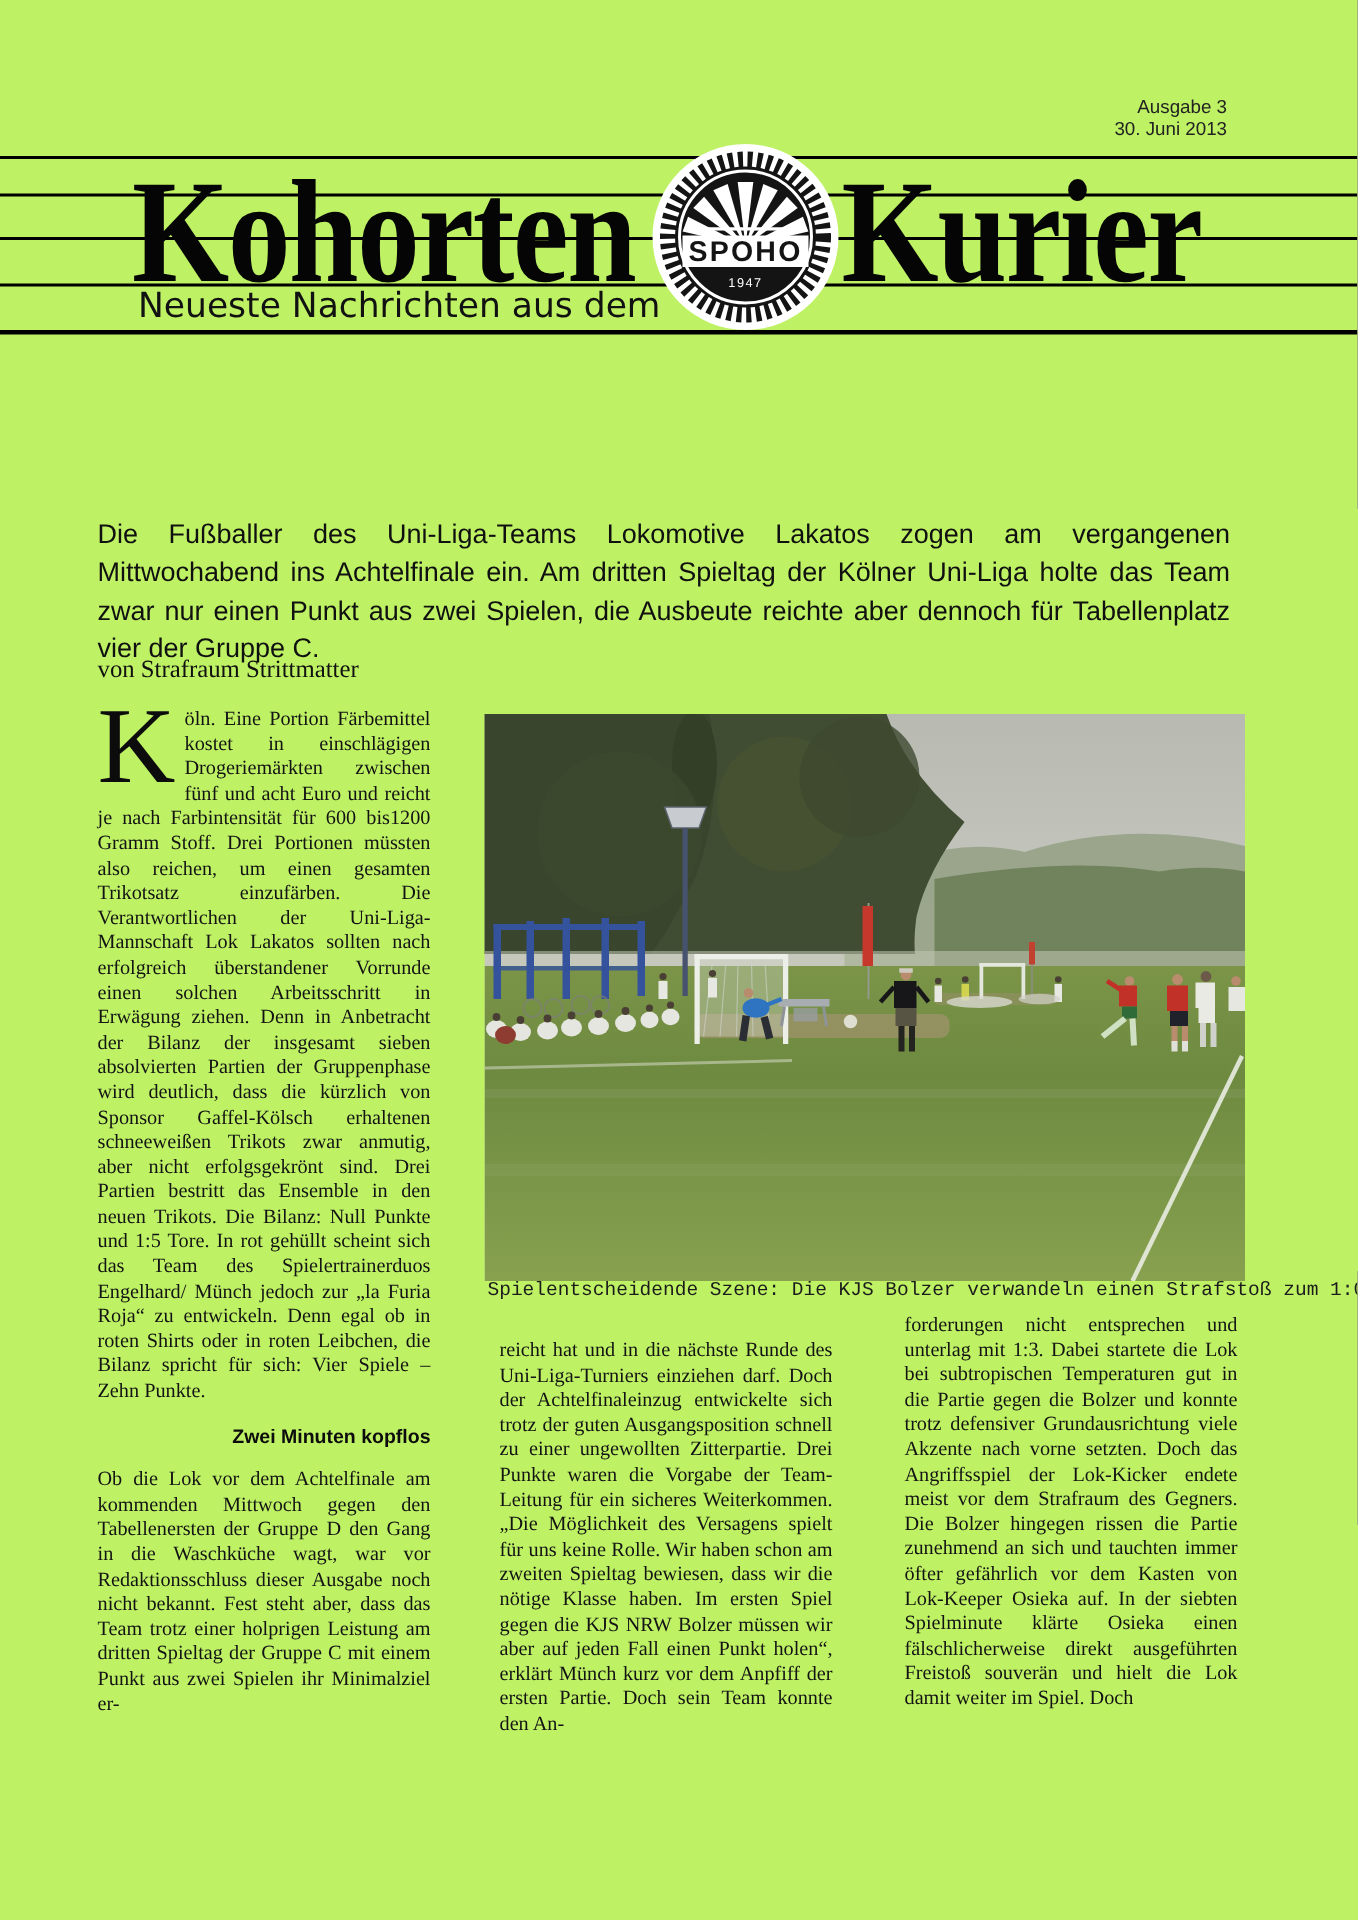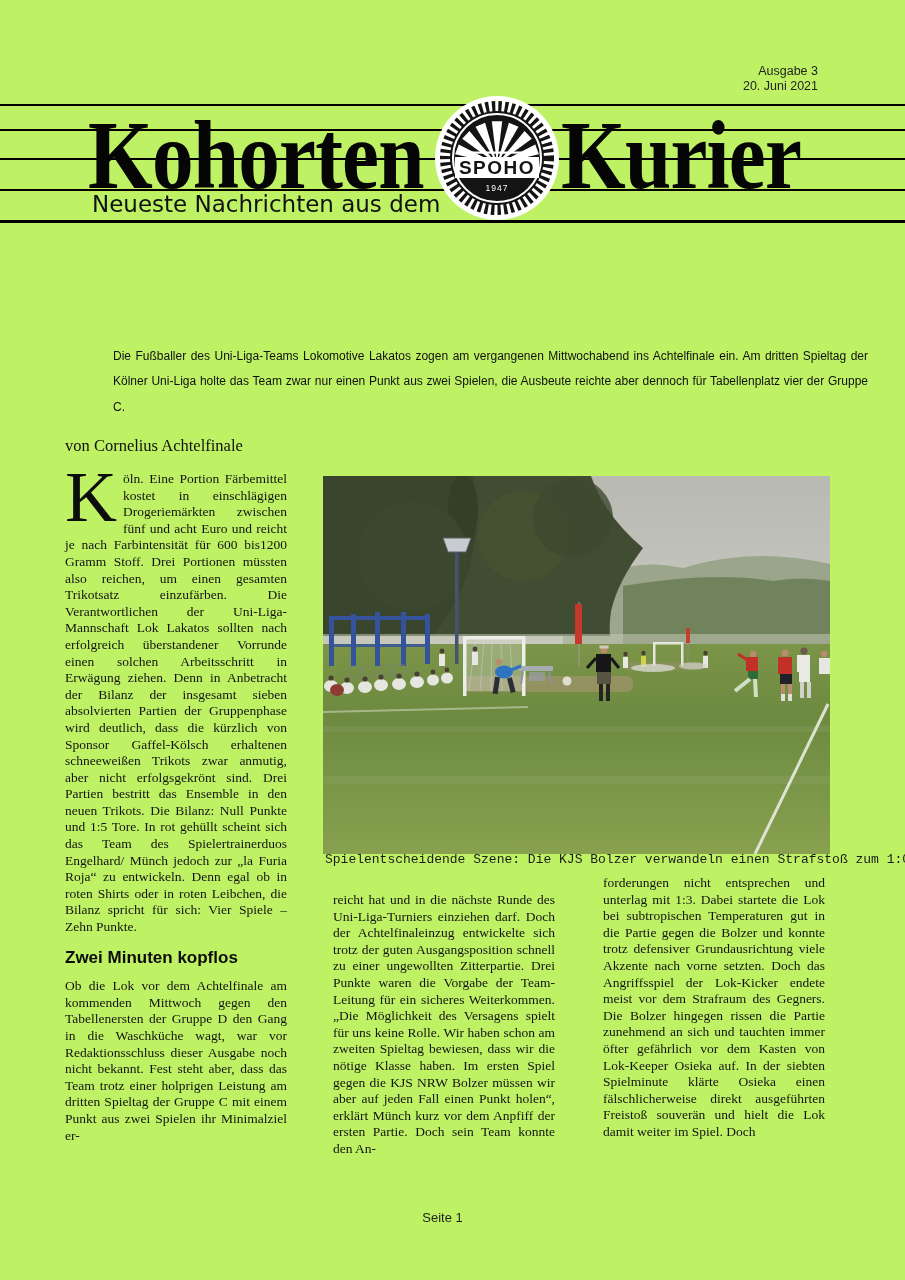--- a/index.html
+++ b/index.html
@@ -28,51 +28,51 @@
     font-size:23px;color:#111;white-space:nowrap;}
   .s-left{left:92px;}
   .s-right{left:565px;}
   .logo-wrap{position:absolute;left:432px;top:95px;width:130px;height:130px;}
   
   .headline{position:absolute;left:65px;top:264px;width:755px;text-align:center;
     font-family:"Liberation Sans",sans-serif;font-size:53px;line-height:1.15;color:#0a0a0a;white-space:nowrap;}
   .headline span{display:inline-block;transform:scaleX(.84);transform-origin:50% 50%;}
   
   .lead{position:absolute;left:65px;top:344px;width:755px;
-    font-family:"Liberation Sans",sans-serif;font-size:12px;line-height:25.4px;
-    text-align:justify;color:#101010;margin-left:48px;}
+    font-family:"Liberation Sans",sans-serif;font-size:18px;line-height:25.4px;
+    text-align:justify;color:#101010;}
   .byline{position:absolute;left:65px;top:436px;font-size:16.5px;font-family:"Liberation Serif",serif;color:#101010;}
   
   .col{position:absolute;width:222px;font-size:13.5px;line-height:16.6px;
     text-align:justify;color:#131313;}
   .col p{margin:0;}
   .col-1{left:65px;top:471px;}
   .col-2{left:333px;top:875px;margin-top:17px;}
   .col-3{left:603px;top:875px;}
   .dropcap{float:left;font-size:72px;line-height:50px;height:50px;
     margin:1px 6px 0 0;font-family:"Liberation Serif",serif;color:#0c0c0c;}
   .subhead{margin:14px 0 12px 0 !important;font-family:"Liberation Sans",sans-serif;
-    font-weight:bold;font-size:17px;text-align:left;color:#0c0c0c;}
+    font-weight:bold;font-size:13px;text-align:right;color:#0c0c0c;}
   
   .photo{position:absolute;left:323px;top:476px;width:507px;height:378px;}
   .photo svg{display:block;width:507px;height:378px;}
   .caption{position:absolute;left:325px;top:852px;width:505px;
     font-family:Liberation Mono, monospace;font-size:13px;color:#1b1b1b;white-space:nowrap;}
   
   .footer{position:absolute;left:65px;top:1210px;width:755px;text-align:center;
     font-family:"Liberation Sans",sans-serif;font-size:13px;color:#222;}
 </style>
 </head>
 <body>
 
 <div class="page">
 
   <div class="issue">
     <div>Ausgabe 3</div>
-    <div>20. Juni 2021</div>
+    <div>30. Juni 2013</div>
   </div>
 
   <div class="rule r1"></div>
   <div class="rule r2"></div>
   <div class="rule r3"></div>
   <div class="rule r4"></div>
   <div class="rule r5"></div>
 
   <div class="mast-title t-left">Kohorten</div>
   <div class="mast-title t-right">Kurier</div>
@@ -97,21 +97,21 @@
       <text x="65" y="79" text-anchor="middle" font-family="Liberation Sans, sans-serif" font-weight="bold" font-size="19" letter-spacing="1.5" fill="#141414">SPOHO</text>
       <text x="65" y="96" text-anchor="middle" font-family="Liberation Sans, sans-serif" font-size="8.5" letter-spacing="1" fill="#ffffff">1947</text>
     </svg>
   </div>
 
   <div class="subtitle s-left">Neueste Nachrichten aus dem</div>
 
 
   <div class="lead">Die Fußballer des Uni-Liga-Teams Lokomotive Lakatos zogen am vergangenen Mittwochabend ins Achtelfinale ein. Am dritten Spieltag der Kölner Uni-Liga holte das Team zwar nur einen Punkt aus zwei Spielen, die Ausbeute reichte aber dennoch für Tabellenplatz vier der Gruppe C.</div>
 
-  <div class="byline">von Cornelius Achtelfinale</div>
+  <div class="byline">von Strafraum Strittmatter</div>
 
   <div class="col col-1">
     <p><span class="dropcap">K</span><span>öln. Eine Portion Färbemittel kostet in einschlägigen Drogeriemärkten zwischen fünf und acht Euro und reicht je nach Farbintensität für 600 bis1200 Gramm Stoff. Drei Portionen müssten also reichen, um einen gesamten Trikotsatz einzufärben. Die Verantwortlichen der Uni-Liga-Mannschaft Lok Lakatos sollten nach erfolgreich überstandener Vorrunde einen solchen Arbeitsschritt in Erwägung ziehen. Denn in Anbetracht der Bilanz der insgesamt sieben absolvierten Partien der Gruppenphase wird deutlich, dass die kürzlich von Sponsor Gaffel-Kölsch erhaltenen schneeweißen Trikots zwar anmutig, aber nicht erfolgsgekrönt sind. Drei Partien bestritt das Ensemble in den neuen Trikots. Die Bilanz: Null Punkte und 1:5 Tore. In rot gehüllt scheint sich das Team des Spielertrainerduos Engelhard/ Münch jedoch zur „la Furia Roja“ zu entwickeln. Denn egal ob in roten Shirts oder in roten Leibchen, die Bilanz spricht für sich: Vier Spiele – Zehn Punkte.</span></p>
     <p class="subhead">Zwei Minuten kopflos</p>
     <p>Ob die Lok vor dem Achtelfinale am kommenden Mittwoch gegen den Tabellenersten der Gruppe D den Gang in die Waschküche wagt, war vor Redaktionsschluss dieser Ausgabe noch nicht bekannt. Fest steht aber, dass das Team trotz einer holprigen Leistung am dritten Spieltag der Gruppe C mit einem Punkt aus zwei Spielen ihr Minimalziel er-</p>
   </div>
 
   <div class="photo">
     <svg viewBox="0 0 507 378">
       <defs>
@@ -289,15 +289,14 @@
   <div class="caption">Spielentscheidende Szene: Die KJS Bolzer verwandeln einen Strafstoß zum 1:0.</div>
 
   <div class="col col-2">
     <p>reicht hat und in die nächste Runde des Uni-Liga-Turniers einziehen darf. Doch der Achtelfinaleinzug entwickelte sich trotz der guten Ausgangsposition schnell zu einer ungewollten Zitterpartie. Drei Punkte waren die Vorgabe der Team-Leitung für ein sicheres Weiterkommen. „Die Möglichkeit des Versagens spielt für uns keine Rolle. Wir haben schon am zweiten Spieltag bewiesen, dass wir die nötige Klasse haben. Im ersten Spiel gegen die KJS NRW Bolzer müssen wir aber auf jeden Fall einen Punkt holen“, erklärt Münch kurz vor dem Anpfiff der ersten Partie. Doch sein Team konnte den An-</p>
   </div>
 
   <div class="col col-3">
     <p>forderungen nicht entsprechen und unterlag mit 1:3. Dabei startete die Lok bei subtropischen Temperaturen gut in die Partie gegen die Bolzer und konnte trotz defensiver Grundausrichtung viele Akzente nach vorne setzten. Doch das Angriffsspiel der Lok-Kicker endete meist vor dem Strafraum des Gegners. Die Bolzer hingegen rissen die Partie zunehmend an sich und tauchten immer öfter gefährlich vor dem Kasten von Lok-Keeper Osieka auf. In der siebten Spielminute klärte Osieka einen fälschlicherweise direkt ausgeführten Freistoß souverän und hielt die Lok damit weiter im Spiel. Doch</p>
   </div>
 
-  <div class="footer">Seite 1</div>
 
 </div>
 
 </body></html>

